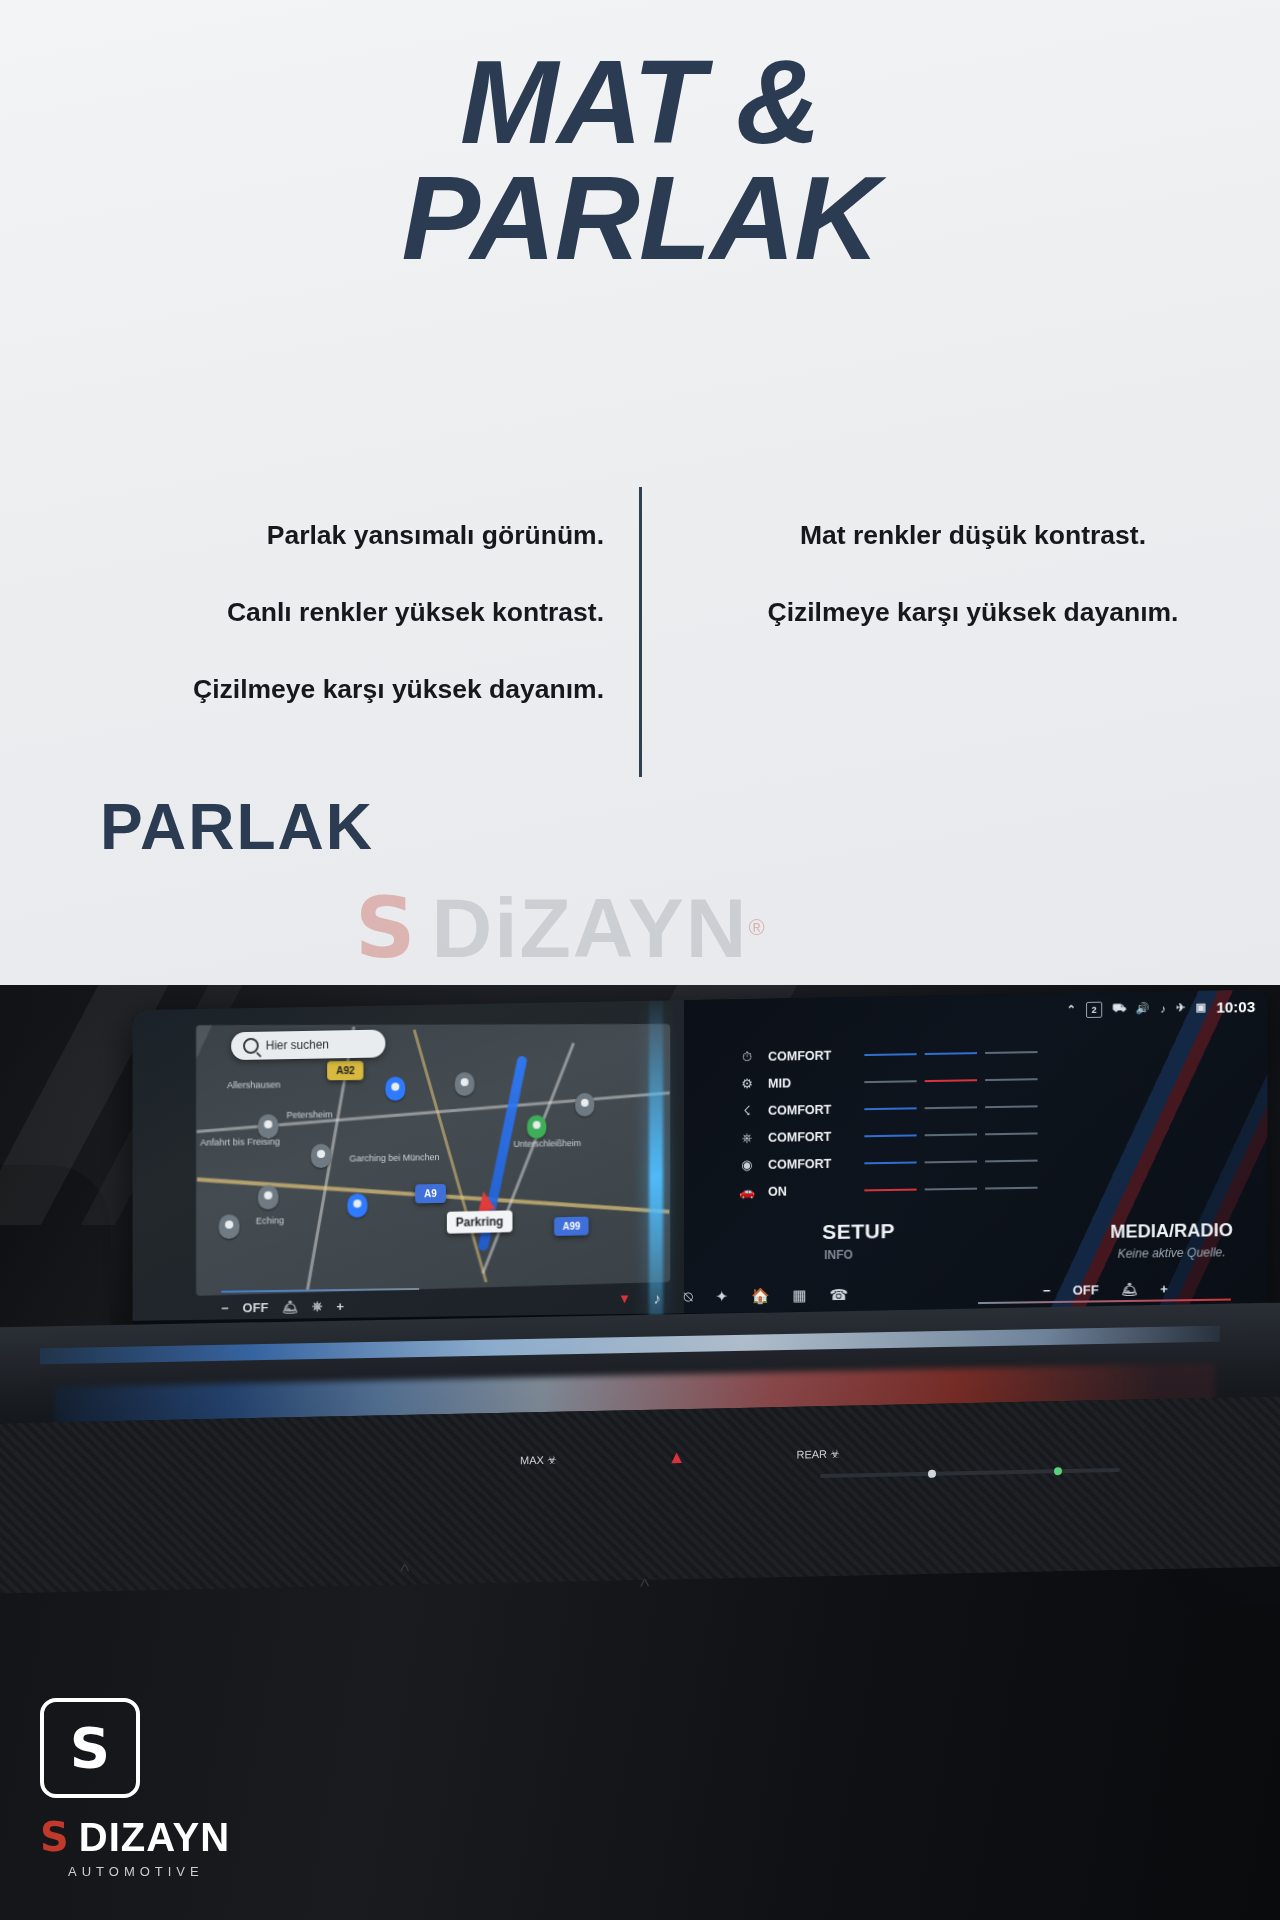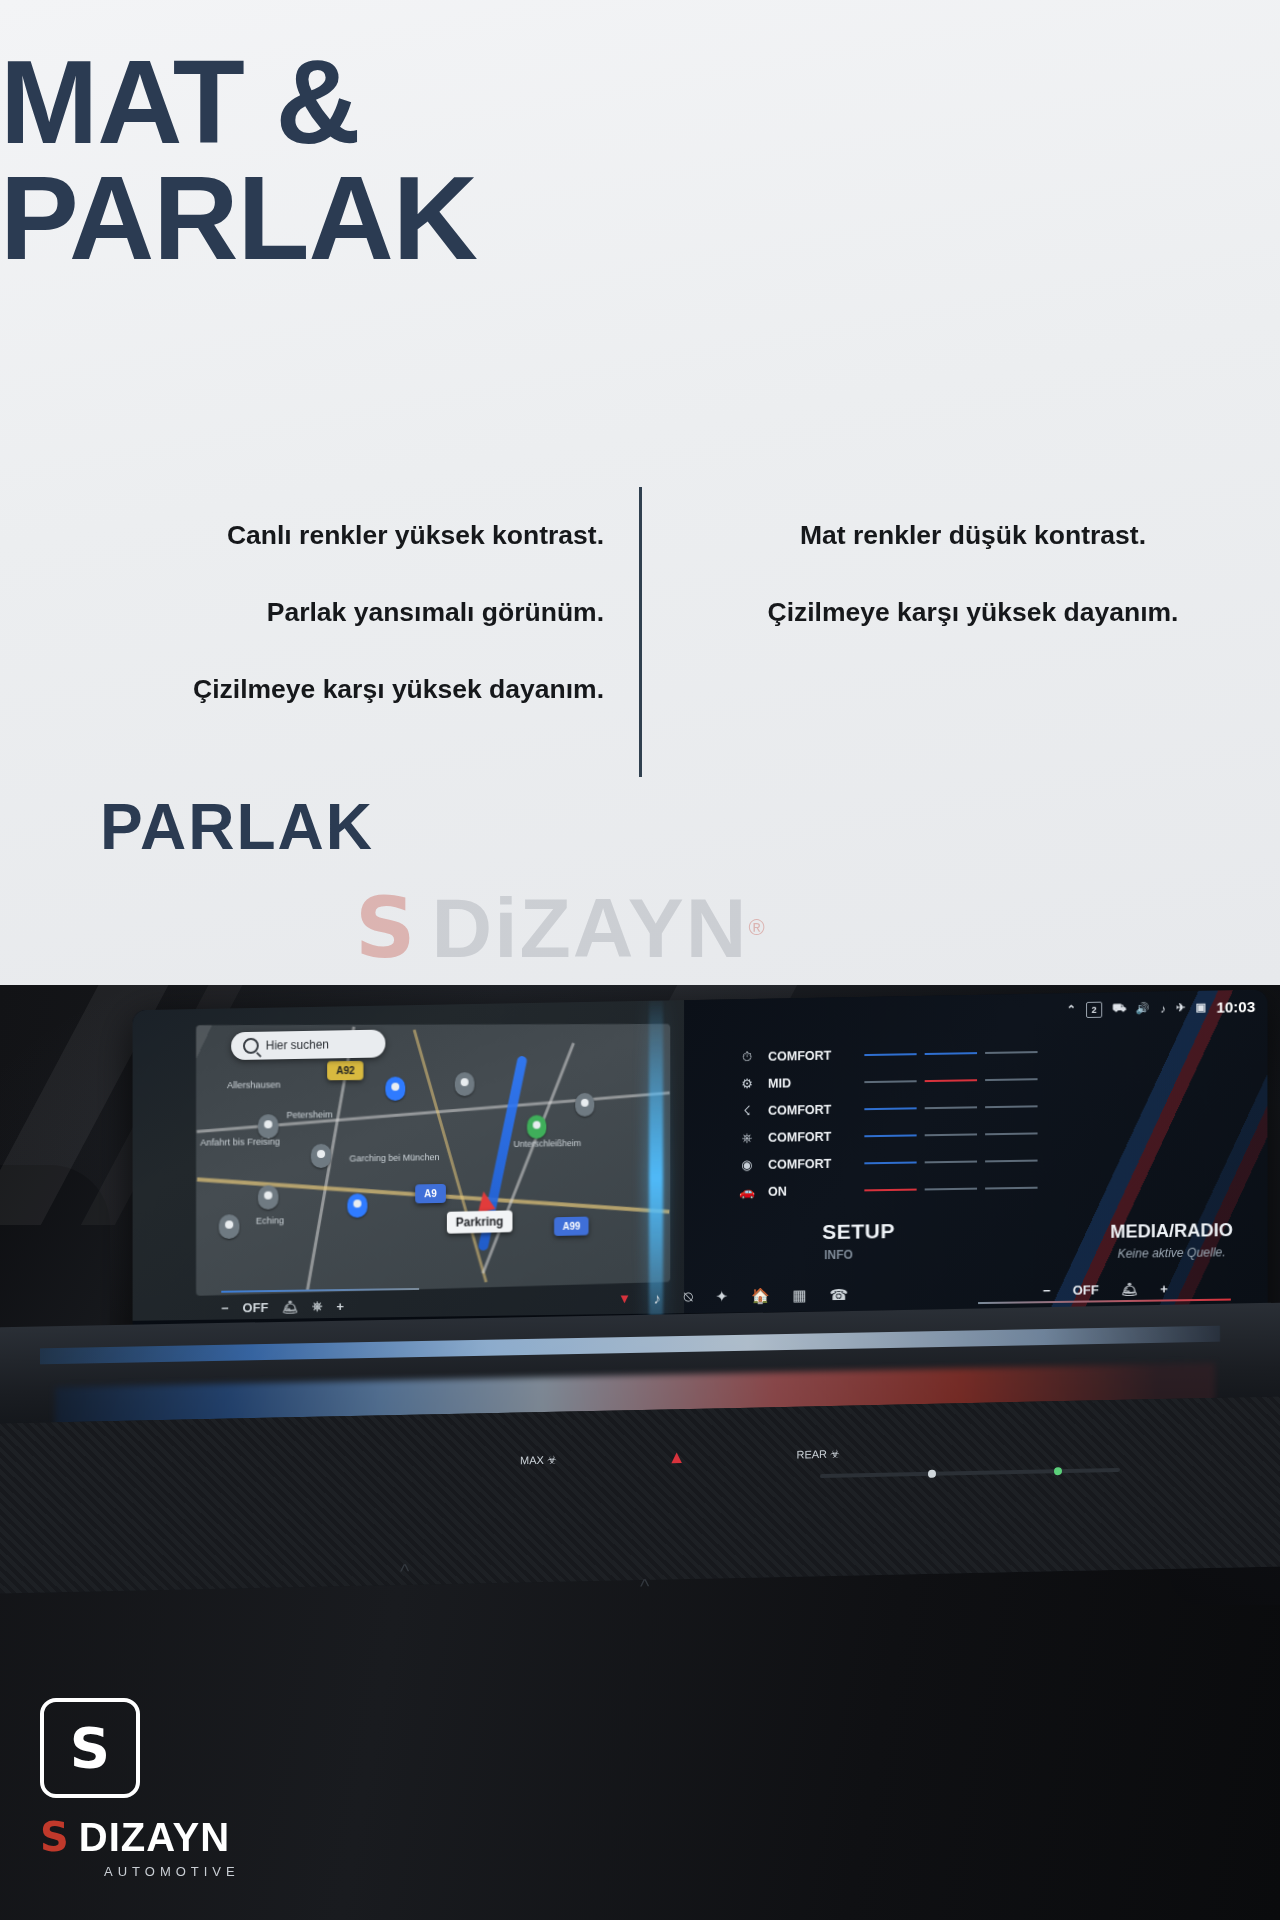--- a/index.html
+++ b/index.html
@@ -6,22 +6,23 @@
   body{width:1280px;height:1920px;overflow:hidden;font-family:"Liberation Sans", sans-serif;}
   .page{position:relative;width:1280px;height:1920px;background:#eceef0;}
 
   
   .top{
     position:absolute;left:0;top:0;width:1280px;height:985px;
     background:linear-gradient(170deg,#f3f4f6 0%,#eceef0 45%,#e7e9ec 100%);
     overflow:hidden;
   }
   .headline{
-    color:#2b3b52;font-weight:bold;letter-spacing:-1px;
+    text-align:center;color:#2b3b52;font-weight:bold;letter-spacing:-1px;
     line-height:0.95;
+    font-style:italic;
   }
   .headline .l1{display:block;font-size:118px;margin-top:46px;}
   .headline .l2{display:block;font-size:118px;margin-top:4px;}
   .subline{
     text-align:center;color:#8d9298;font-weight:bold;font-size:46px;
     letter-spacing:1px;margin-top:46px;
   }
 
   .compare{
     position:absolute;left:0;top:520px;width:1280px;height:260px;
@@ -277,41 +278,41 @@
     position:absolute;left:40px;bottom:52px;width:250px;height:170px;
   }
   .logo .badge{
     width:92px;height:92px;border:4px solid #ffffff;border-radius:16px;
     display:flex;align-items:center;justify-content:center;
   }
   .logo .badge span{color:#fff;font-size:56px;font-weight:bold;line-height:1;font-family:"DejaVu Sans",sans-serif;}
   .logo .wordmark{margin-top:16px;display:flex;align-items:baseline;gap:10px;}
   .logo .wordmark .s{color:#c0392b;font-size:40px;font-weight:bold;font-family:"DejaVu Sans",sans-serif;}
   .logo .wordmark .d{color:#ffffff;font-size:40px;font-weight:bold;letter-spacing:1px;}
-  .logo .sub{color:#c9ced4;font-size:13px;letter-spacing:5px;margin-top:4px;margin-left:64px;}
+  .logo .sub{color:#c9ced4;font-size:13px;letter-spacing:5px;margin-top:4px;margin-left:28px;}
 </style>
 </head>
 <body>
 
 <div class="page">
 
   <section class="top">
 
     <div class="headline">
       <span class="l1">MAT &amp;</span>
       <span class="l2">PARLAK</span>
     </div>
 
 
     <div class="divider"></div>
 
     <div class="compare">
       <div class="col left">
+        <div class="line">Parlak yansımalı görünüm.</div>
         <div class="line">Canlı renkler yüksek kontrast.</div>
-        <div class="line">Parlak yansımalı görünüm.</div>
         <div class="line">Çizilmeye karşı yüksek dayanım.</div>
       </div>
       <div class="col right">
         <div class="line">Mat renkler düşük kontrast.</div>
         <div class="line">Çizilmeye karşı yüksek dayanım.</div>
       </div>
     </div>
 
     <div class="labels">
       <div class="bigword parlak">PARLAK</div>

